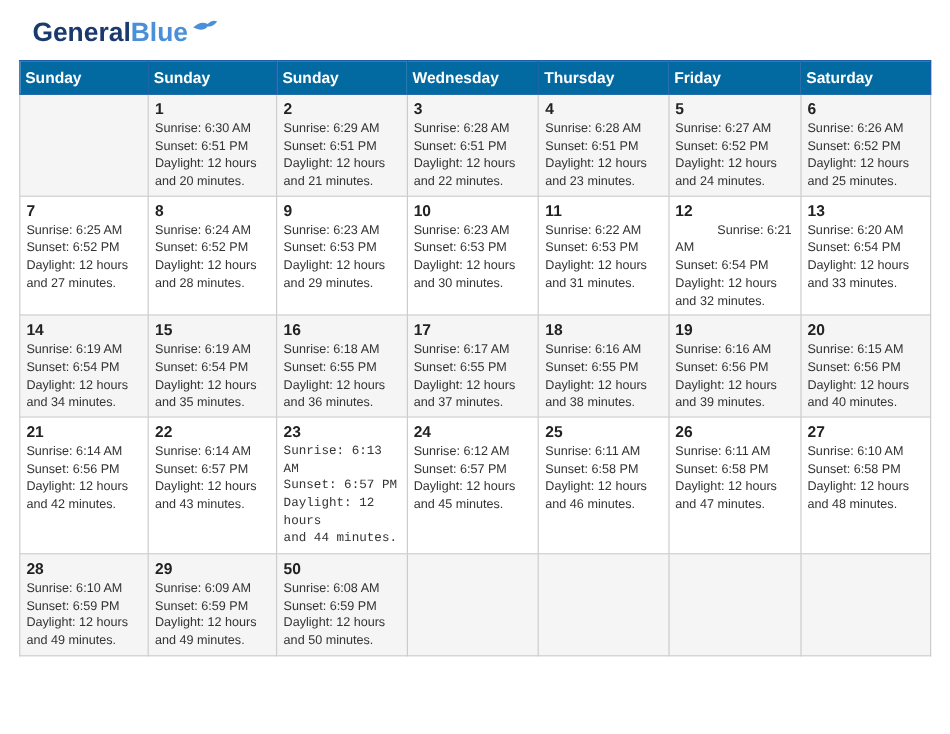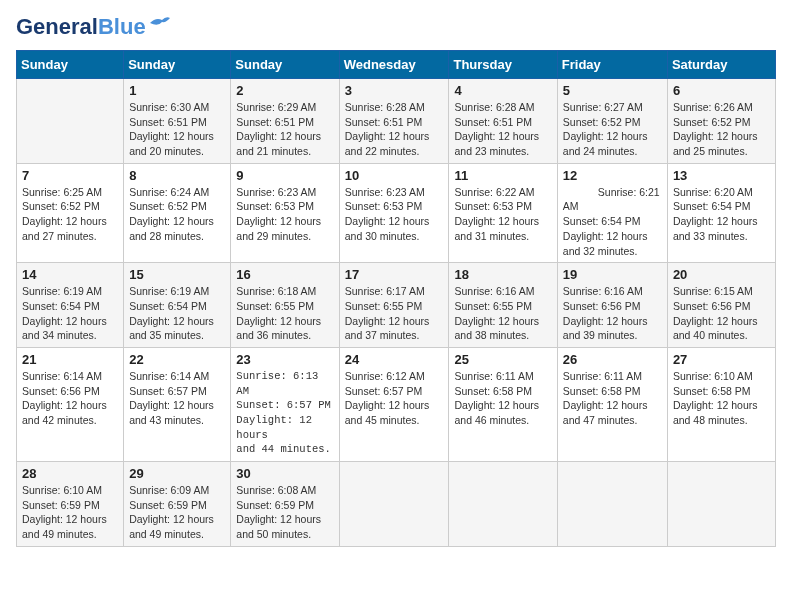--- a/index.html
+++ b/index.html
@@ -13,20 +13,21 @@
     .header {
       display: flex;
       justify-content: space-between;
       align-items: flex-start;
       margin-bottom: 12px;
     }
     .logo {
       display: flex;
       flex-direction: column;
       align-items: flex-start;
+      margin-left: 11px;
     }
     .logo-text {
       font-size: 22px;
       font-weight: bold;
       color: #1a3a6e;
       line-height: 1;
     }
     .logo-text span {
       color: #4a90d9;
     }
@@ -235,21 +236,21 @@
       </tr>
       <tr>
         <td><span class="day-num">28</span><span class="day-info" style="white-space: pre-line;">Sunrise: 6:10 AM
 Sunset: 6:59 PM
 Daylight: 12 hours
 and 49 minutes.</span></td>
         <td><span class="day-num">29</span><span class="day-info" style="white-space: pre-line;">Sunrise: 6:09 AM
 Sunset: 6:59 PM
 Daylight: 12 hours
 and 49 minutes.</span></td>
-        <td><span class="day-num">30</span><span class="day-info" style="white-space: pre-line;">Sunrise: 6:08 AM
+        <td><span class="day-num">50</span><span class="day-info" style="white-space: pre-line;">Sunrise: 6:08 AM
 Sunset: 6:59 PM
 Daylight: 12 hours
 and 50 minutes.</span></td>
         <td class="empty-cell"></td>
         <td class="empty-cell"></td>
         <td class="empty-cell"></td>
         <td class="empty-cell"></td>
       </tr>
     </tbody>
 </table>

